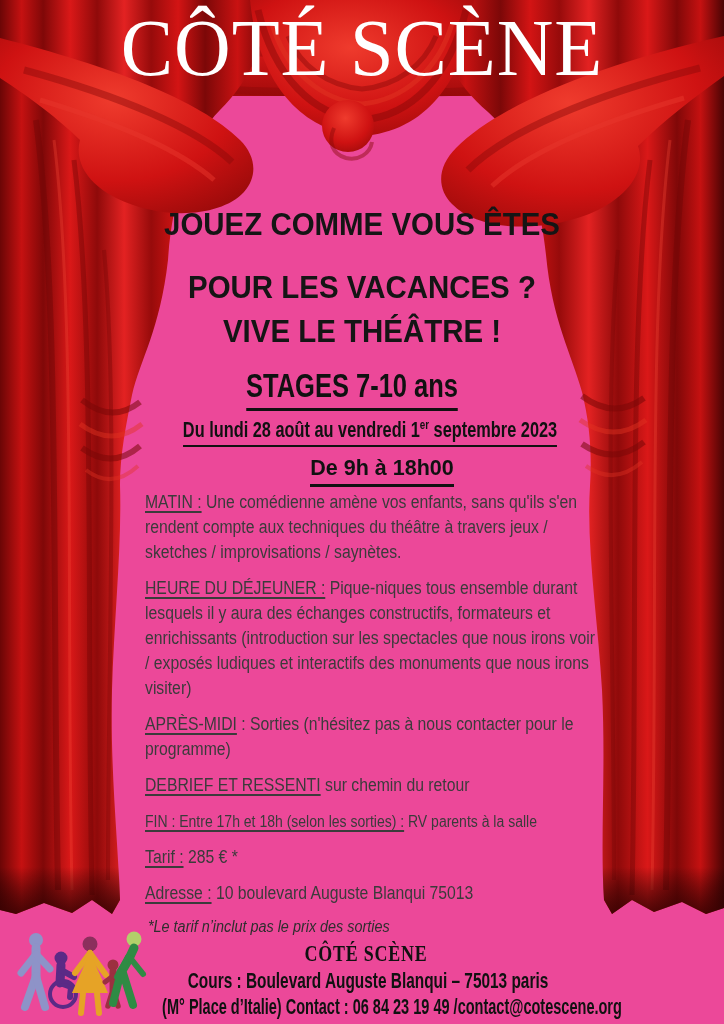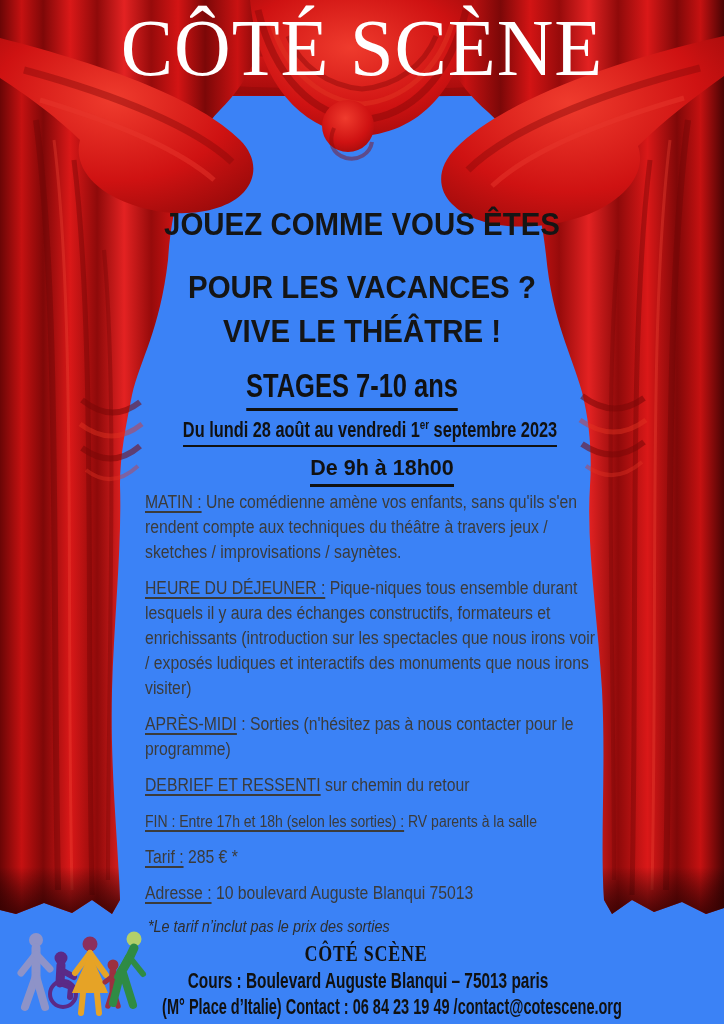--- a/index.html
+++ b/index.html
@@ -1,18 +1,18 @@
 <!DOCTYPE html>
 <html><head>
 <meta charset="utf-8">
 <style>
   html,body { margin:0; padding:0; background:#e9e9e9; }
   .poster {
     position:relative; width:724px; height:1024px; margin:0 auto;
-    background:#3b82f6; overflow:hidden;
+    background:#ec4899; overflow:hidden;
     font-family:"Liberation Sans", sans-serif;
   }
   .curtain { position:absolute; left:0; top:0; width:724px; height:1024px; z-index:1; }
 
   .txt { position:absolute; z-index:2; }
 
   .title {
     left:0; top:0; width:724px; margin:0; text-align:center;
     font-family:"Liberation Serif", serif; font-weight:normal;
     font-size:80px; line-height:96px; color:#ffffff; letter-spacing:1px;

